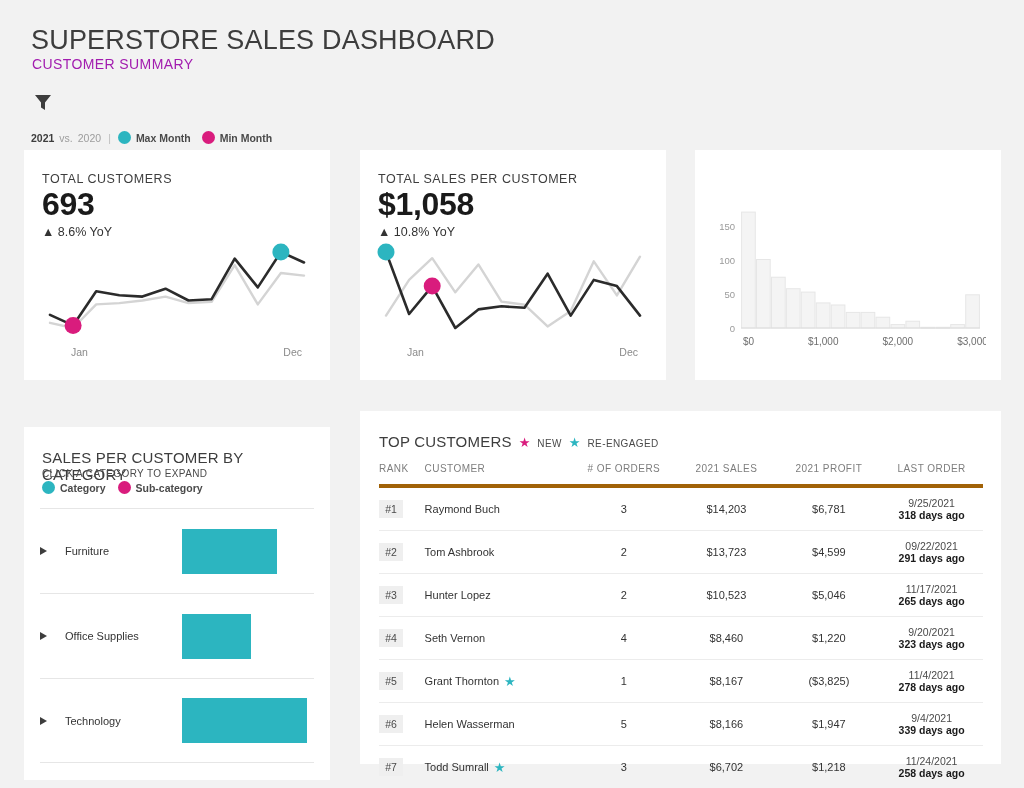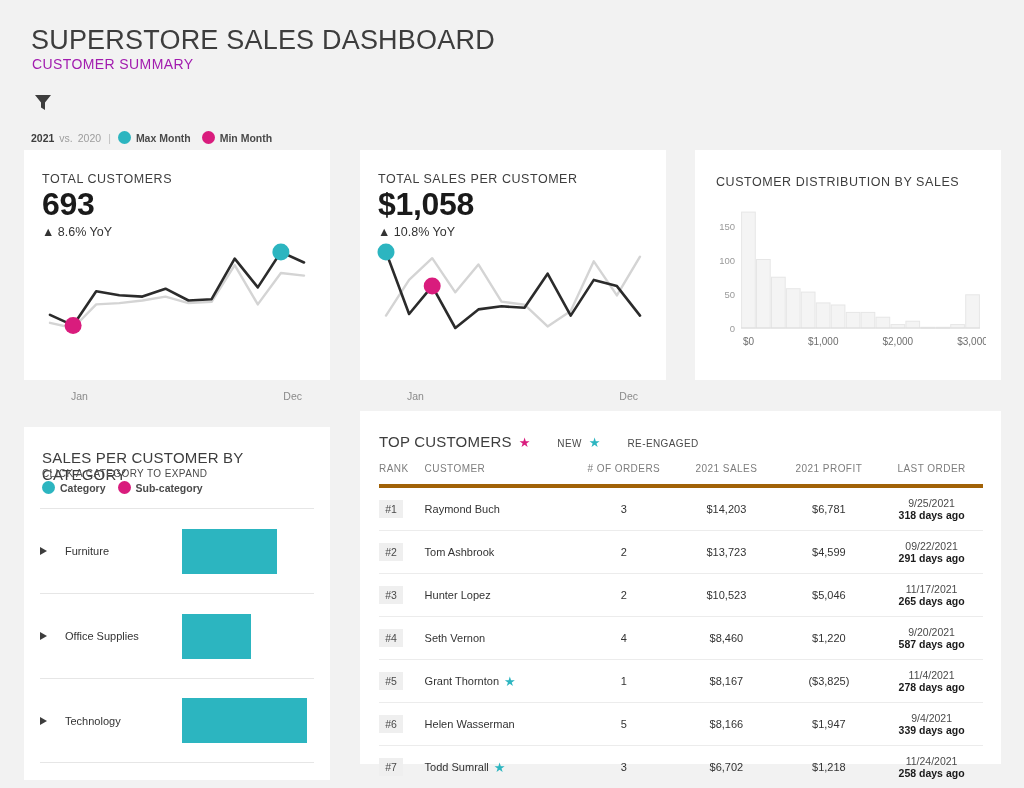--- a/index.html
+++ b/index.html
@@ -43,21 +43,21 @@
 
   #card-total-customers { left: 24px; top: 150px; width: 306px; height: 230px; }
   #card-sales-per-customer { left: 360px; top: 150px; width: 306px; height: 230px; }
   #card-distribution { left: 695px; top: 150px; width: 306px; height: 230px; }
   #card-category { left: 24px; top: 427px; width: 306px; height: 353px; }
   #card-top-customers { left: 360px; top: 411px; width: 641px; height: 353px; }
 
   .kpi-head { position: absolute; left: 18px; top: 22px; }
   .spark-wrap { position: absolute; left: 8px; top: 90px; width: 290px; height: 100px; }
   .spark-wrap svg { display: block; }
-  .axis-lbl { position: absolute; font-size: 10.5px; color: #8a8a8a; top: 196px; margin-top: 44px; }
+  .axis-lbl { position: absolute; font-size: 10.5px; color: #8a8a8a; top: 196px; }
   .axis-lbl.jan { left: 47px; }
   .axis-lbl.dec { right: 28px; }
 
   
   .hist-title { position: absolute; left: 21px; top: 25px; }
   .hist-wrap { position: absolute; left: 16px; top: 50px; }
 
   
   .cat-title { position: absolute; left: 18px; top: 22px; font-size: 15px; letter-spacing: .2px; color: #3d3d3d; }
   .cat-sub { position: absolute; left: 18px; top: 41px; font-size: 10px; letter-spacing: .4px; color: #4a4a4a; }
@@ -72,21 +72,21 @@
   .cat-name { font-size: 11px; color: #333; display: flex; align-items: center; gap: 18px; width: 142px; }
   .caret { width: 0; height: 0; border-left: 7px solid #3d3d3d; border-top: 4.5px solid transparent; border-bottom: 4.5px solid transparent; }
   .cat-bar { height: 45px; background: #2cb5c0; }
 
   
   .tc-head { position: absolute; left: 19px; top: 22px; display: flex; align-items: baseline; gap: 7px; }
   .tc-title { font-size: 15px; letter-spacing: .2px; color: #3d3d3d; }
   .star { font-size: 13px; line-height: 1; }
   .star.new { color: #d91c7d; }
   .star.re { color: #2cb5c0; }
-  .tc-badge { font-size: 10px; letter-spacing: .4px; color: #4a4a4a; margin-left: 20px; }
+  .tc-badge { font-size: 10px; letter-spacing: .4px; color: #4a4a4a; }
   .tbl { position: absolute; left: 19px; top: 52px; width: 604px; border-collapse: collapse; }
   .tbl th {
     font-size: 10px; letter-spacing: .45px; color: #7d7d7d; font-weight: 400;
     padding-bottom: 10px; border-bottom: 4px solid #a16207; text-align: center;
   }
   .tbl td { font-size: 11px; color: #333; padding: 9px 0; border-bottom: 1px solid #ececec; text-align: center; }
   .tbl th.c-rank, .tbl td.c-rank { width: 46px; text-align: left; }
   .tbl th.c-cust, .tbl td.c-cust { width: 150px; text-align: left; }
   .tbl th.c-ord, .tbl td.c-ord { width: 104px; }
   .tbl th.c-sales, .tbl td.c-sales { width: 104px; }
@@ -155,21 +155,20 @@
           <path d="M18.0 12.0 L41.1 74.0 L64.2 46.1 L87.3 88.0 L110.4 69.4 L133.5 66.3 L156.5 67.8 L179.6 33.7 L202.7 75.6 L225.8 39.9 L248.9 46.1 L272.0 75.6" fill="none" stroke="#2b2b2b" stroke-width="2.6" stroke-linejoin="round" stroke-linecap="round"></path>
           <circle cx="18.0" cy="12.0" r="8.5" fill="#2cb5c0"></circle>
           <circle cx="64.2" cy="46.1" r="8.5" fill="#d91c7d"></circle>
         </svg>
     </div>
     <div class="axis-lbl jan">Jan</div>
     <div class="axis-lbl dec">Dec</div>
   </div>
 
   <div class="card" id="card-distribution">
-    <div class="hist-title card-title">CUSTOMER DISTRIBUTION BY SALES</div>
     <div class="hist-wrap">
       <svg id="hist" width="275" height="160" viewBox="0 0 275 160">
           <text x="24" y="131.5" text-anchor="end" font-size="9.5" fill="#9a9a9a" font-family="&quot;Liberation Sans&quot;, sans-serif">0</text>
           <text x="24" y="97.6" text-anchor="end" font-size="9.5" fill="#9a9a9a" font-family="&quot;Liberation Sans&quot;, sans-serif">50</text>
           <text x="24" y="63.7" text-anchor="end" font-size="9.5" fill="#9a9a9a" font-family="&quot;Liberation Sans&quot;, sans-serif">100</text>
           <text x="24" y="29.8" text-anchor="end" font-size="9.5" fill="#9a9a9a" font-family="&quot;Liberation Sans&quot;, sans-serif">150</text>
           <rect x="30.6" y="12.1" width="13.7" height="115.9" fill="#f4f4f4" stroke="#e6e6e6" stroke-width="1"></rect>
           <rect x="45.5" y="59.5" width="13.7" height="68.5" fill="#f4f4f4" stroke="#e6e6e6" stroke-width="1"></rect>
           <rect x="60.5" y="77.2" width="13.7" height="50.8" fill="#f4f4f4" stroke="#e6e6e6" stroke-width="1"></rect>
           <rect x="75.4" y="88.7" width="13.7" height="39.3" fill="#f4f4f4" stroke="#e6e6e6" stroke-width="1"></rect>
@@ -298,21 +297,21 @@
             <td class="c-cust">
               <span class="cust-cell">
                 <span>Seth Vernon</span>
               </span>
             </td>
             <td class="c-ord">4</td>
             <td class="c-sales">$8,460</td>
             <td class="c-prof">$1,220</td>
             <td class="c-last">
               <div class="lo-date">9/20/2021</div>
-              <div class="lo-ago">587 days ago</div>
+              <div class="lo-ago">323 days ago</div>
             </td>
           </tr>
           <tr>
             <td class="c-rank"><span class="rank-chip">#5</span></td>
             <td class="c-cust">
               <span class="cust-cell">
                 <span>Grant Thornton</span>
                 <span class="star re">★</span>
               </span>
             </td>

